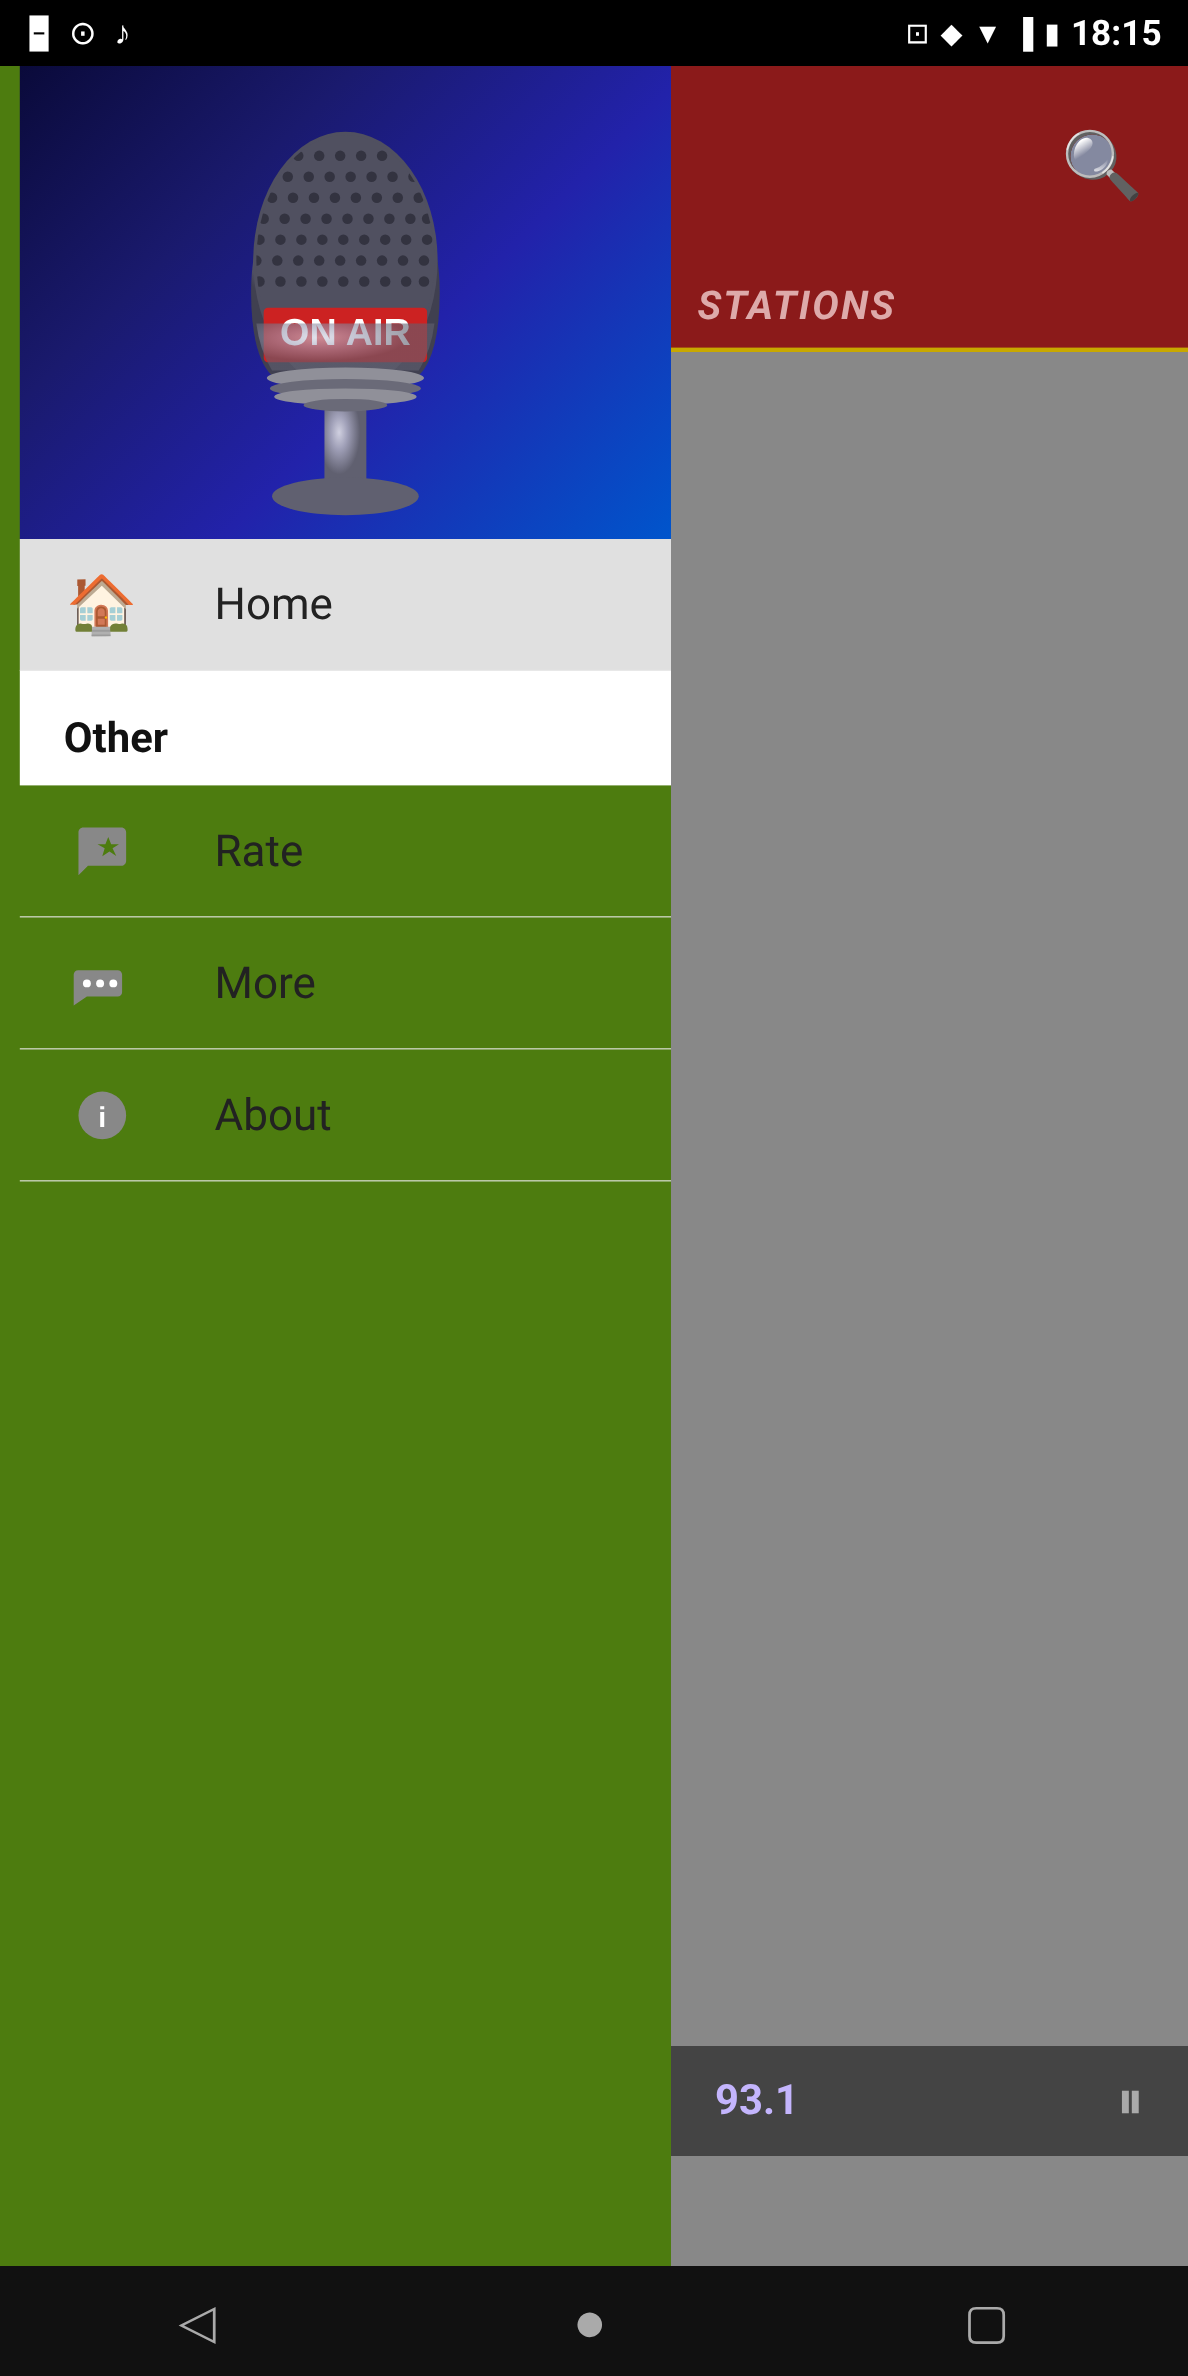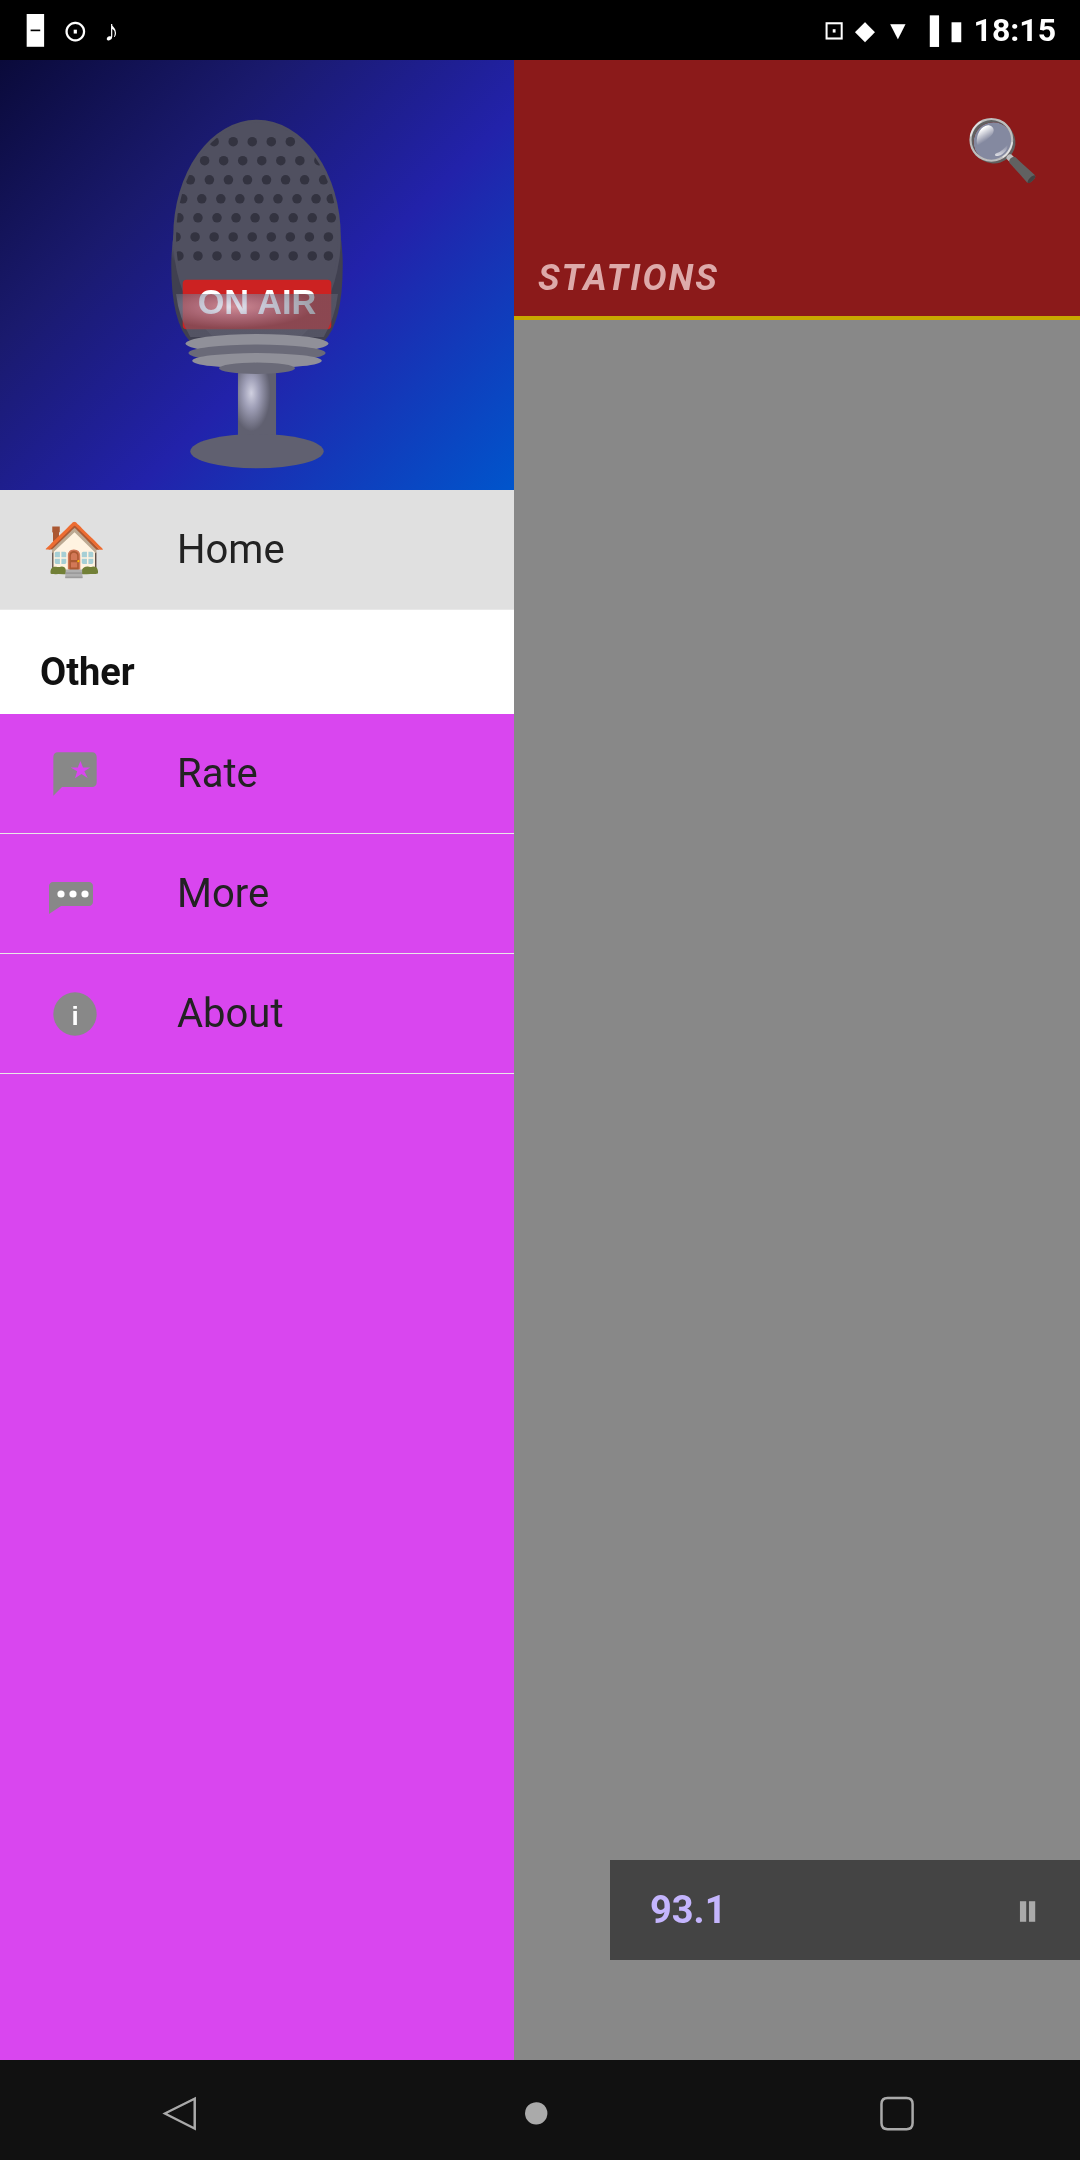--- a/index.html
+++ b/index.html
@@ -57,27 +57,28 @@
     
     .main-container {
       display: flex;
       width: 100%;
       height: calc(2160px - 60px - 100px);
       position: relative;
     }
 
     
     .drawer {
-      width: 514px;
+      width: 610px;
       height: 100%;
-      background: #d946ef;
+      background: #4d7c0f;
       position: relative;
       z-index: 10;
       display: flex;
       flex-direction: column;
+      padding-left: 18px;
     }
 
     
     .drawer-header-image {
       width: 100%;
       height: 430px;
       background: linear-gradient(135deg, #0a0a3a 0%, #1a1a6e 30%, #2222aa 60%, #0055cc 100%);
       position: relative;
       overflow: hidden;
       flex-shrink: 0;

